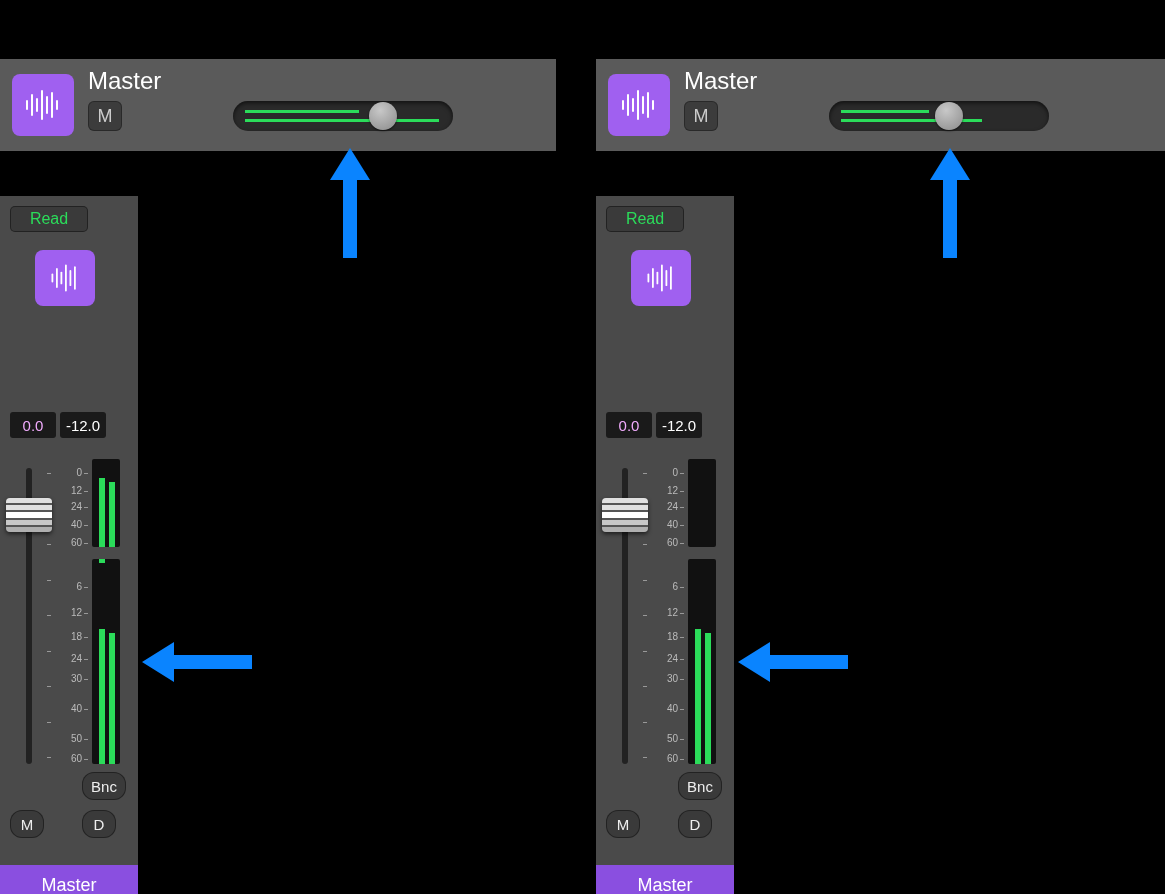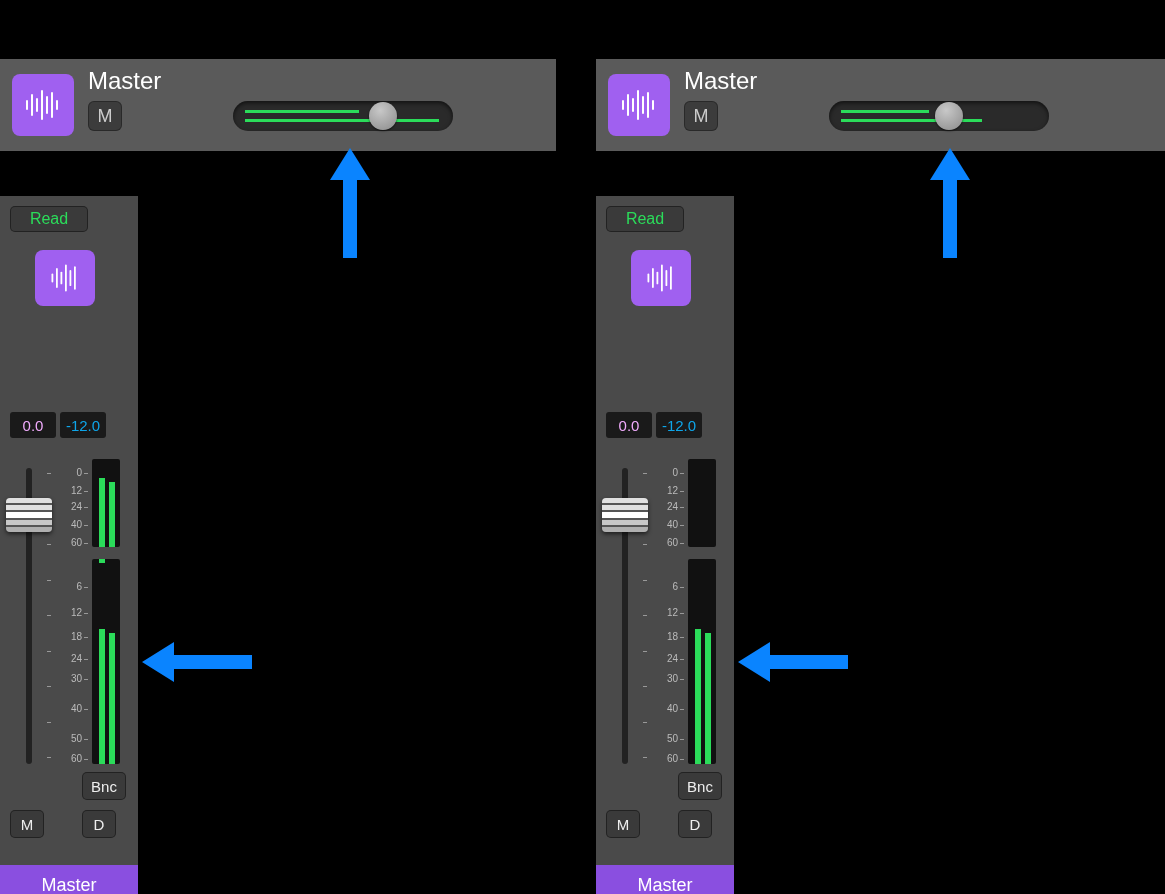--- a/index.html
+++ b/index.html
@@ -31,42 +31,42 @@
   .strip.left{left:0;}
   .strip.right{left:596px;}
 
   .read-btn{position:absolute;left:10px;top:10px;width:78px;height:26px;border-radius:5px;background:#3a3a3a;color:#2bdc5a;font-size:16px;display:flex;align-items:center;justify-content:center;box-shadow:inset 0 0 0 1px rgba(0,0,0,.4);}
   .strip-icon{position:absolute;left:35px;top:54px;width:60px;height:56px;border-radius:8px;background:#a060f0;display:flex;align-items:center;justify-content:center;}
   .strip-icon svg{width:36px;height:36px;}
 
   .val-pair{position:absolute;left:10px;top:216px;display:flex;gap:4px;}
   .val-box{width:46px;height:26px;background:#1a1a1a;border-radius:3px;display:flex;align-items:center;justify-content:center;font-size:15px;}
   .val-box.white{color:#f0abfc;}
-  .val-box.green{color:#0ea5e9;}
+  .val-box.green{color:#ffffff;}
 
   
   .fader-zone{position:absolute;left:0;top:260px;width:138px;height:330px;}
   .fader-track{position:absolute;left:26px;top:12px;width:6px;height:296px;background:#222;border-radius:3px;}
   .fader-thumb{position:absolute;left:6px;width:46px;height:34px;border-radius:4px;
     background:linear-gradient(#e0e0e0 0%,#e0e0e0 14%,#555 14%,#555 20%,#e0e0e0 20%,#e0e0e0 34%,#555 34%,#555 40%,#fff 40%,#fff 60%,#555 60%,#555 66%,#c8c8c8 66%,#c8c8c8 80%,#555 80%,#555 86%,#b0b0b0 86%);
     box-shadow:0 2px 4px rgba(0,0,0,.6);}
   .tick-col{position:absolute;top:12px;font-size:10px;color:#bbb;text-align:right;}
   .tick-col.tc-left{left:34px;width:22px;height:296px;}
   .tick-col.tc-right{left:60px;width:22px;}
   .tick-col .t{position:absolute;right:0;line-height:10px;}
   .tick-col .t::after{content:"";position:absolute;right:-6px;top:5px;width:4px;height:1px;background:#999;}
   .tick-col.tc-left .t::after{left:-6px;right:auto;}
   
   
   .meter{position:absolute;width:28px;background:#111;border-radius:2px;}
   .meter .seg{position:absolute;bottom:0;width:6px;background:#2bdc5a;}
   .meter.top{left:92px;top:263px;height:88px;}
   .meter.bot{left:92px;top:363px;height:205px;}
 
-  .chip{position:absolute;height:28px;border-radius:5px;background:#3a3a3a;color:#eee;font-size:15px;display:flex;align-items:center;justify-content:center;box-shadow:inset 0 0 0 1px rgba(0,0,0,.4);}
+  .chip{position:absolute;height:28px;border-radius:12px;background:#3a3a3a;color:#eee;font-size:15px;display:flex;align-items:center;justify-content:center;box-shadow:inset 0 0 0 1px rgba(0,0,0,.4);}
   .bnc{left:82px;top:576px;width:44px;}
   .mchip{left:10px;top:614px;width:34px;}
   .dchip{left:82px;top:614px;width:34px;}
 
   .name-bar{position:absolute;left:0;bottom:0;width:100%;height:40px;background:#8a4fe0;color:#fff;font-size:18px;display:flex;align-items:center;justify-content:center;}
 </style>
 </head>
 <body>
 <div class="stage">
 

